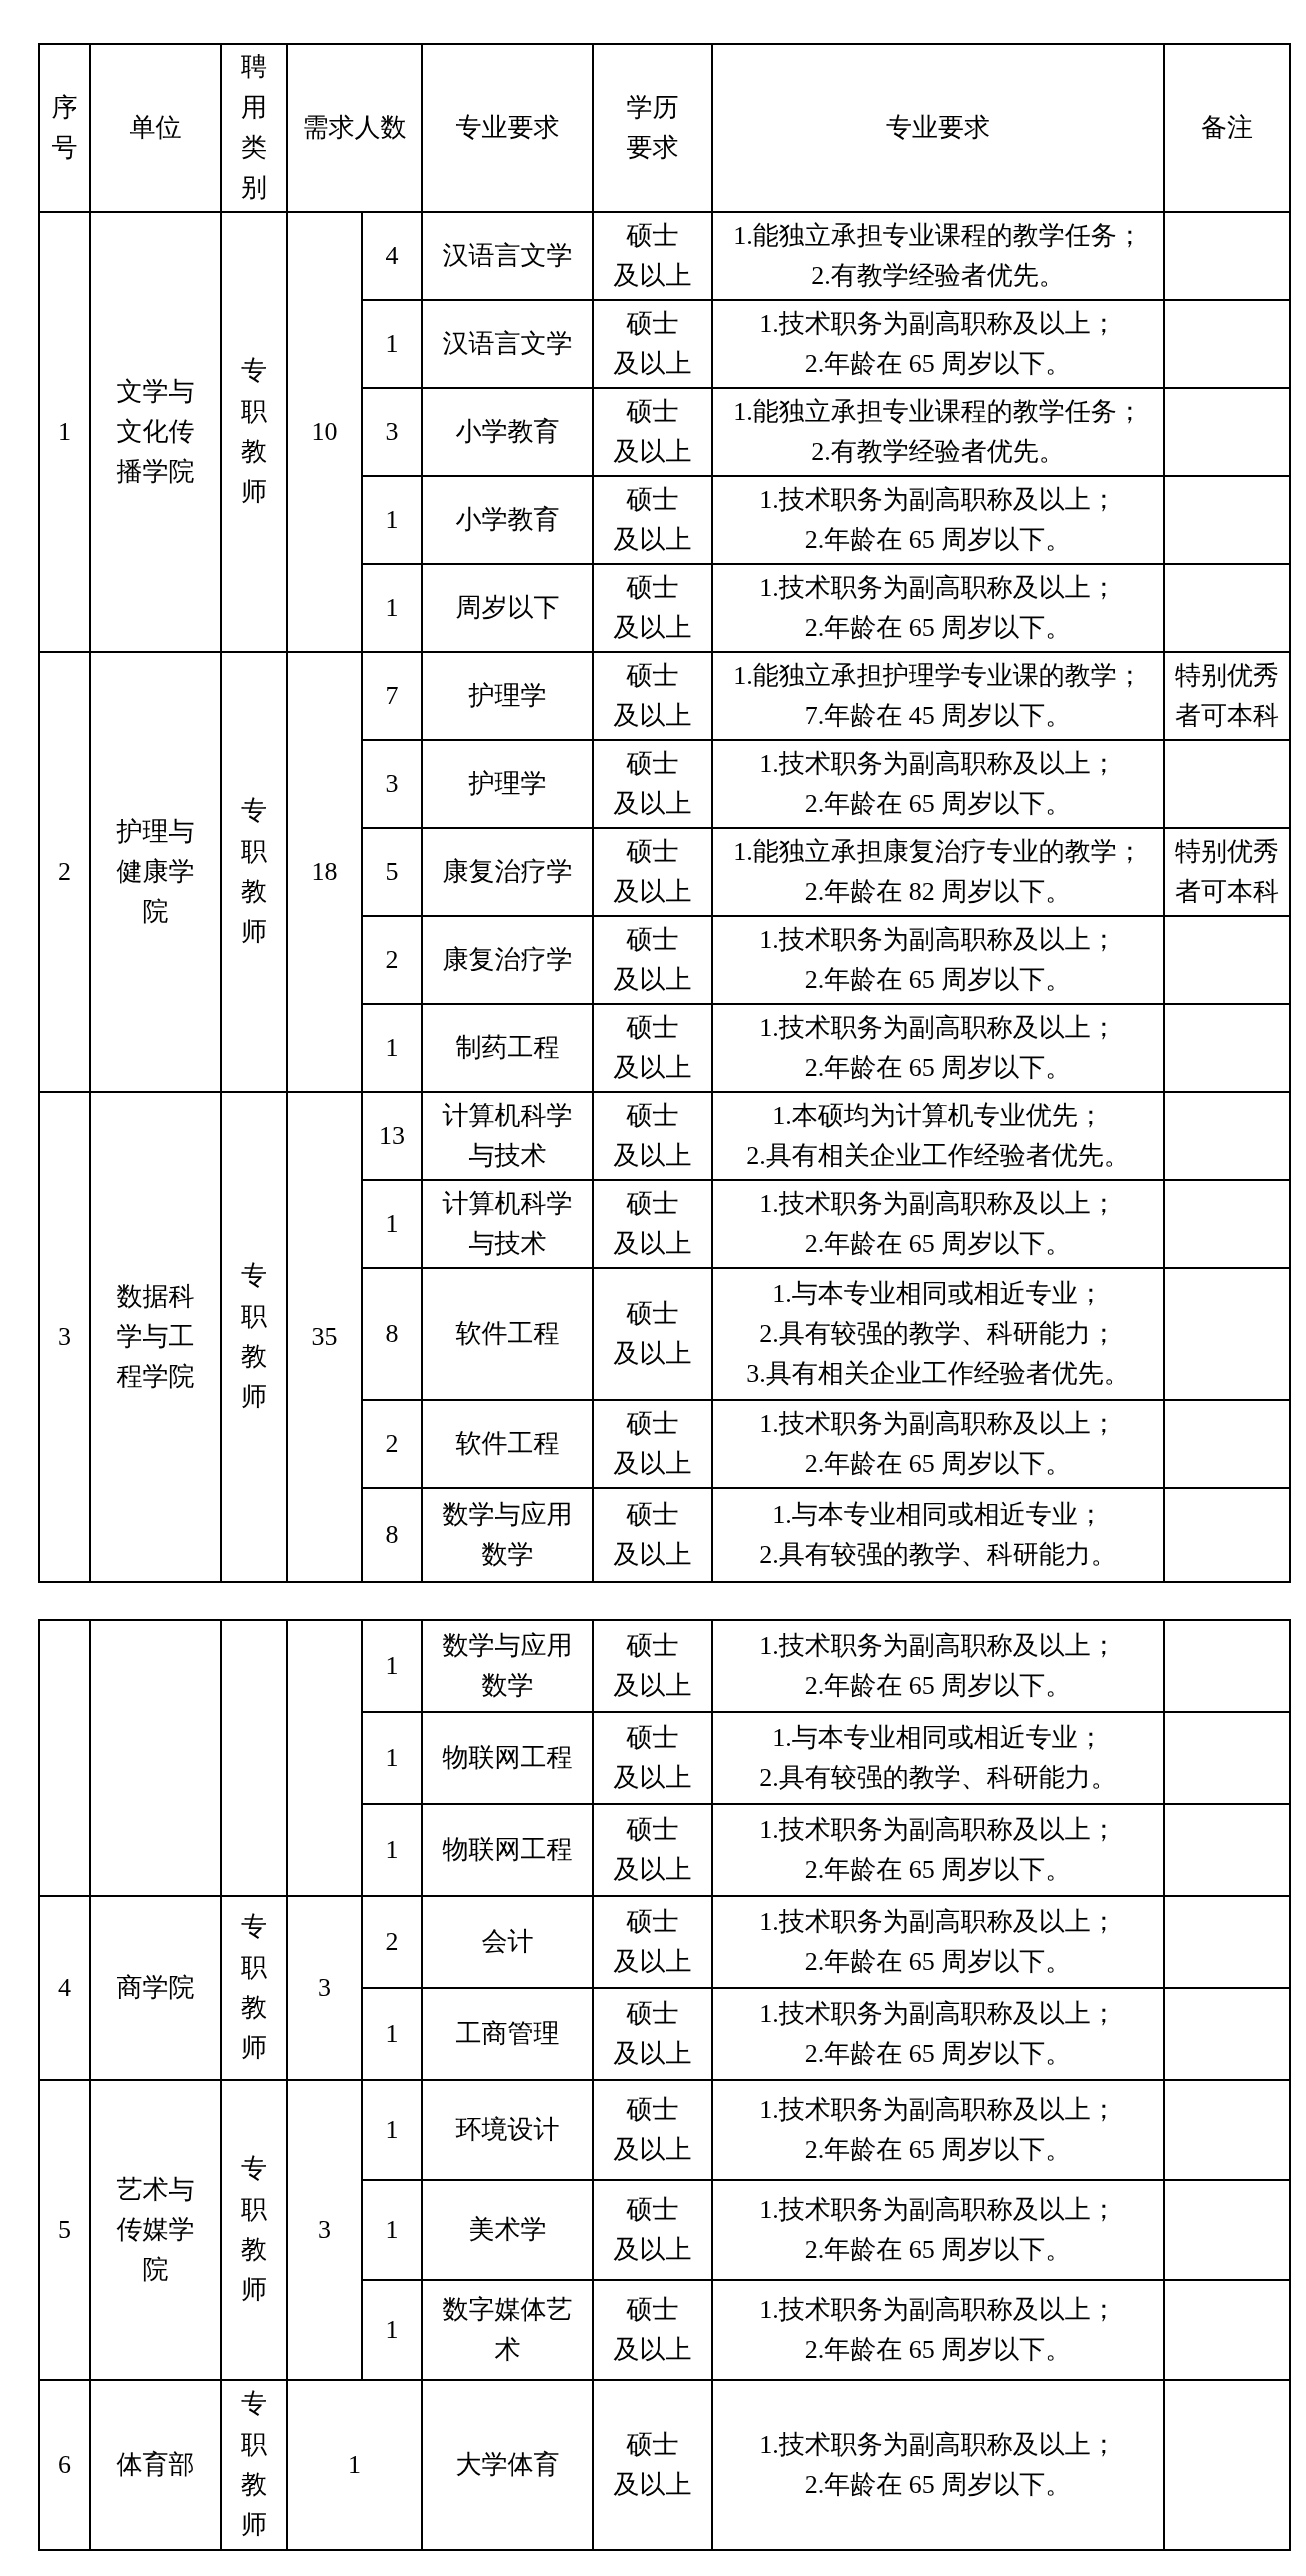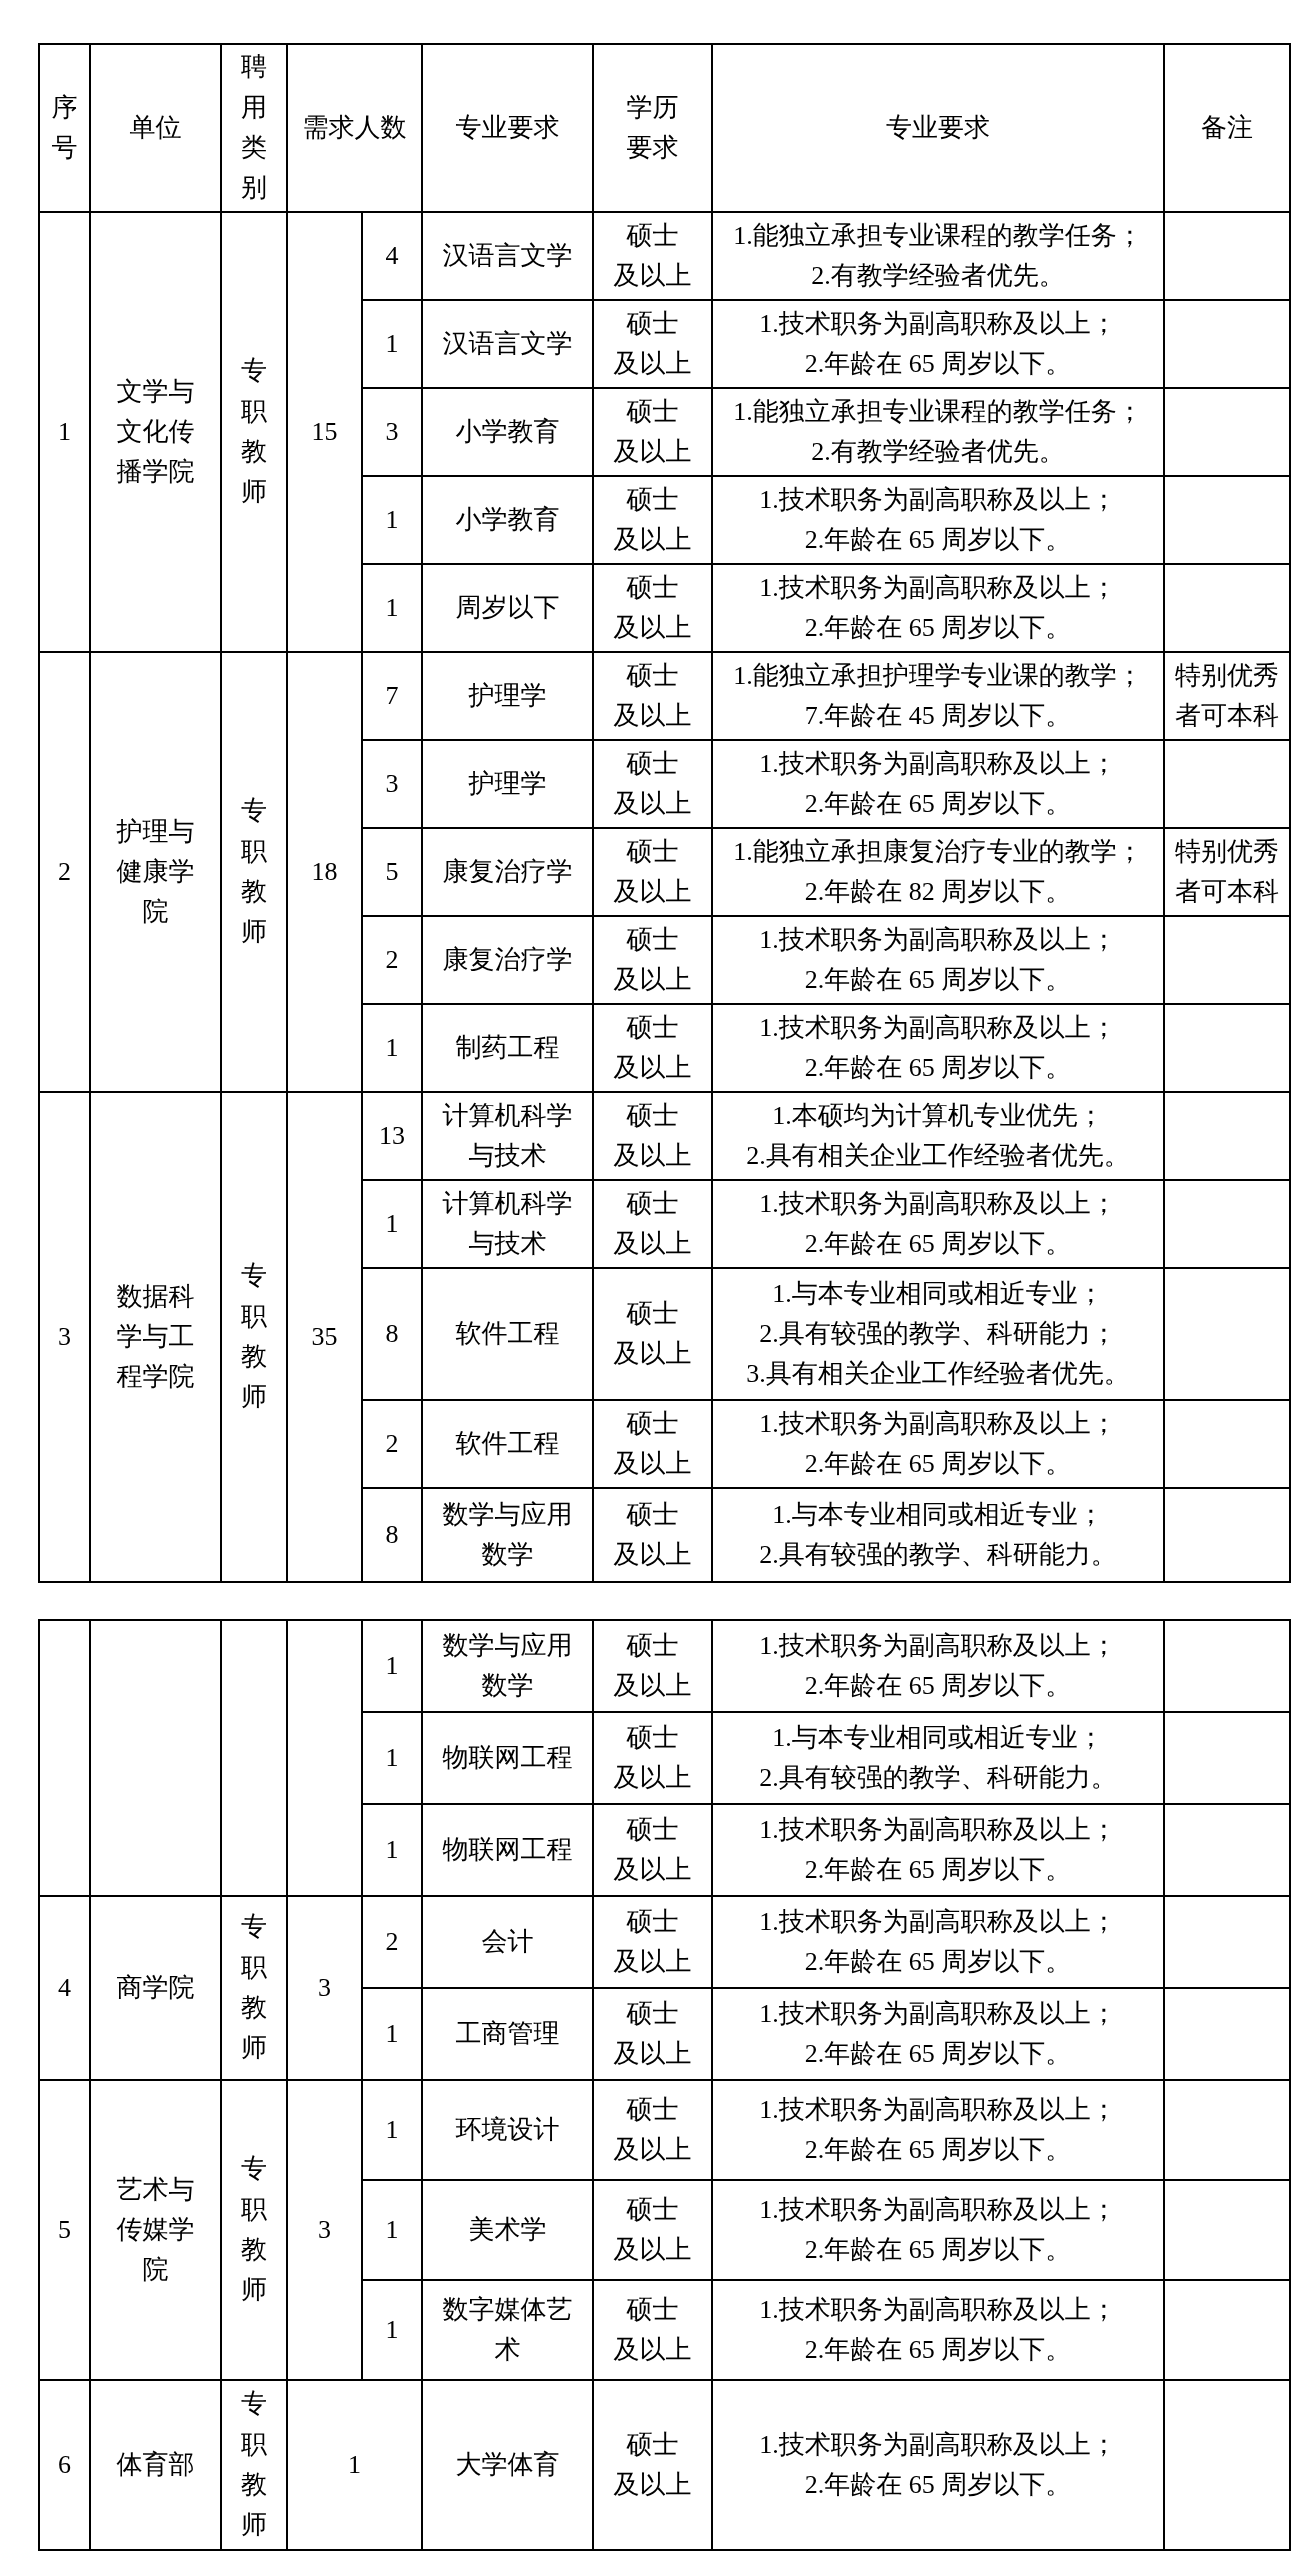--- a/index.html
+++ b/index.html
@@ -97,21 +97,21 @@
 
     <tr class="h-std">
       <td rowspan="5">1</td>
       <td rowspan="5">文学与
 文化传
 播学院</td>
       <td rowspan="5" class="vert">专
 职
 教
 师</td>
-      <td rowspan="5">15</td>
+      <td rowspan="5">10</td>
       <td>4</td>
       <td>汉语言文学</td>
       <td>硕士
 及以上</td>
       <td class="cond">1.能独立承担专业课程的教学任务；
 2.有教学经验者优先。</td>
       <td class="note"></td>
     </tr>
     <tr class="h-std">
       <td>1</td>

